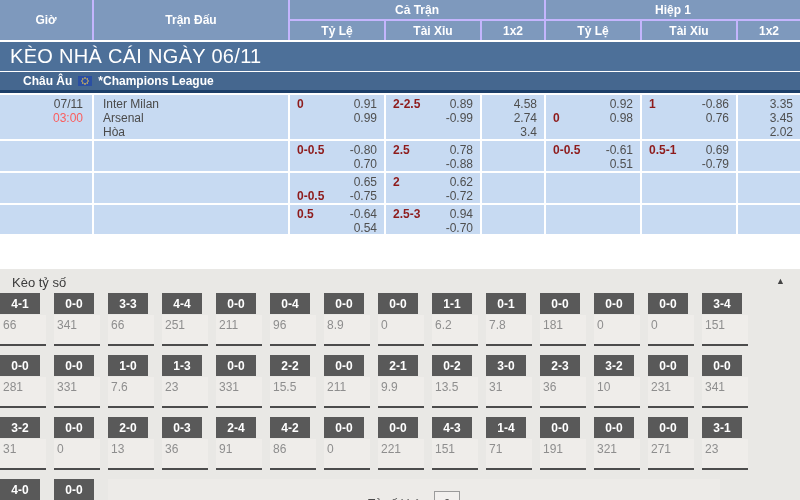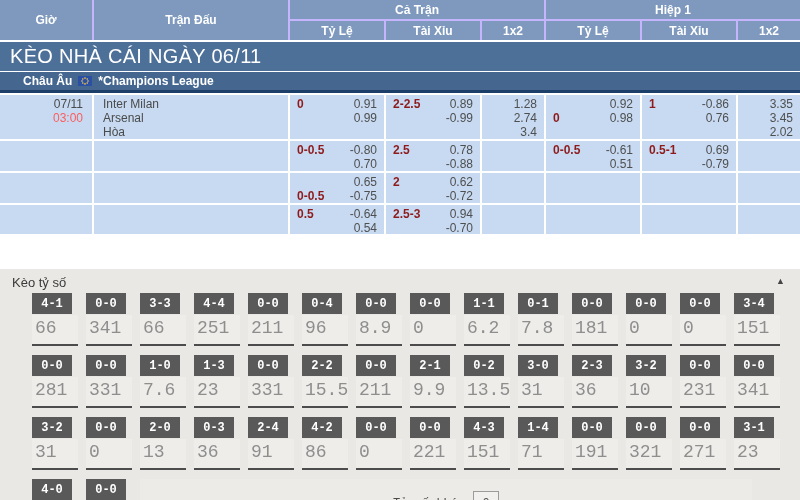--- a/index.html
+++ b/index.html
@@ -59,29 +59,29 @@
   .oline { display: flex; justify-content: space-between; line-height: 14px; }
   .olabel { color: #8e1b1b; font-weight: bold; }
   .oval { color: #4f4f4f; margin-left: auto; }
   .c-x2 { text-align: right; }
   .xval { line-height: 14px; color: #4f4f4f; }
 
   
   .score-section { height: 266px; background: #e9e8e5; overflow: hidden; margin-top: 35px; }
   .score-head { position: relative; height: 24px; padding: 6px 0 0 12px; font-size: 13px; color: #3a3a3a; }
   .collapse { position: absolute; right: 15px; top: 7px; font-size: 9px; color: #444; cursor: pointer; }
-  .score-row { display: flex; gap: 8px; padding-left: 32px; margin-bottom: 9px; font-family: Liberation Mono, monospace; }
+  .score-row { display: flex; gap: 8px; padding-left: 0; margin-bottom: 9px; }
   .score-box { width: 46px; }
   .score-box .lbl {
     width: 40px; height: 21px; background: #595959; color: #fff;
     font-weight: bold; font-size: 12px; display: flex; align-items: center; justify-content: center;
   }
   .score-box .val {
     margin-top: 1px; height: 31px; background: #efedea;
-    border-bottom: 2px solid #4c4c4c; font-size: 18px; color: #8e8e8e; padding: 3px 0 0 3px;
+    border-bottom: 2px solid #4c4c4c; font-size: 12px; color: #8e8e8e; padding: 3px 0 0 3px;
   }
   .other-panel {
     width: 612px; height: 53px; background: #edebe8; border-bottom: 3px solid #9d9d9a;
     display: flex; align-items: center; justify-content: center; gap: 8px;
     font-size: 12px; color: #4a4a4a;
   }
   .other-box {
     width: 26px; height: 26px; border: 1px solid #9b9b9b; background: #f2f0ee;
     display: flex; align-items: center; justify-content: center; color: #555; font-size: 12px;
   }
@@ -150,21 +150,21 @@
         <div class="oline">
           <div class="olabel">2-2.5</div>
           <div class="oval">0.89</div>
         </div>
         <div class="oline">
           <div class="olabel"></div>
           <div class="oval">-0.99</div>
         </div>
       </div>
       <div class="cell c-odds c-x2">
-        <div class="xval">1.28</div>
+        <div class="xval">4.58</div>
         <div class="xval">2.74</div>
         <div class="xval">3.4</div>
       </div>
       <div class="cell c-odds">
         <div class="oline">
           <div class="olabel"></div>
           <div class="oval">0.92</div>
         </div>
         <div class="oline">
           <div class="olabel">0</div>

